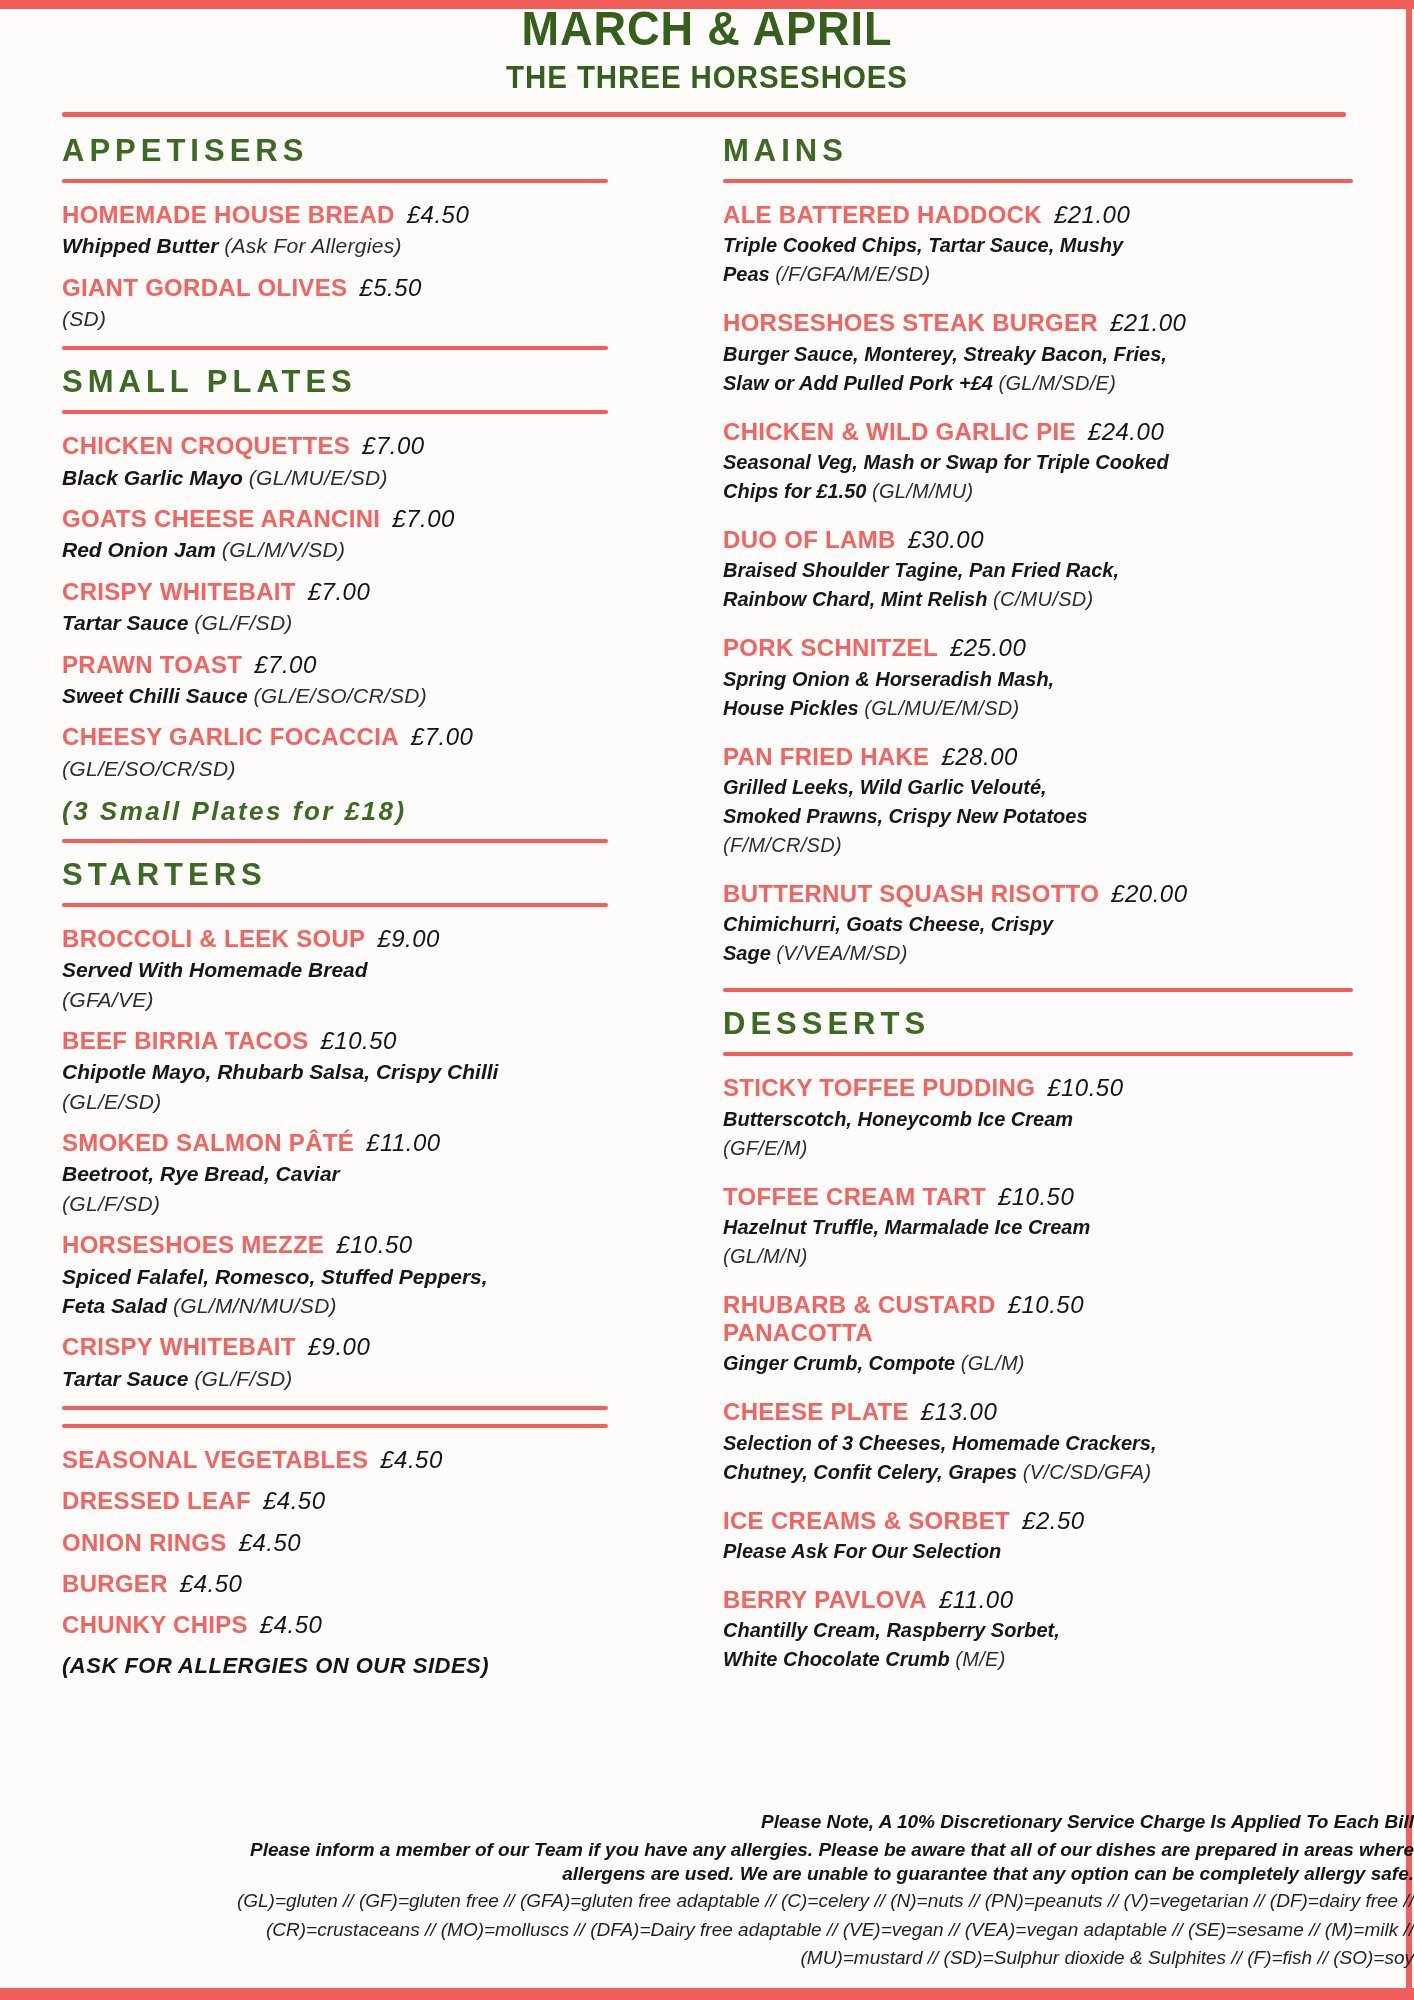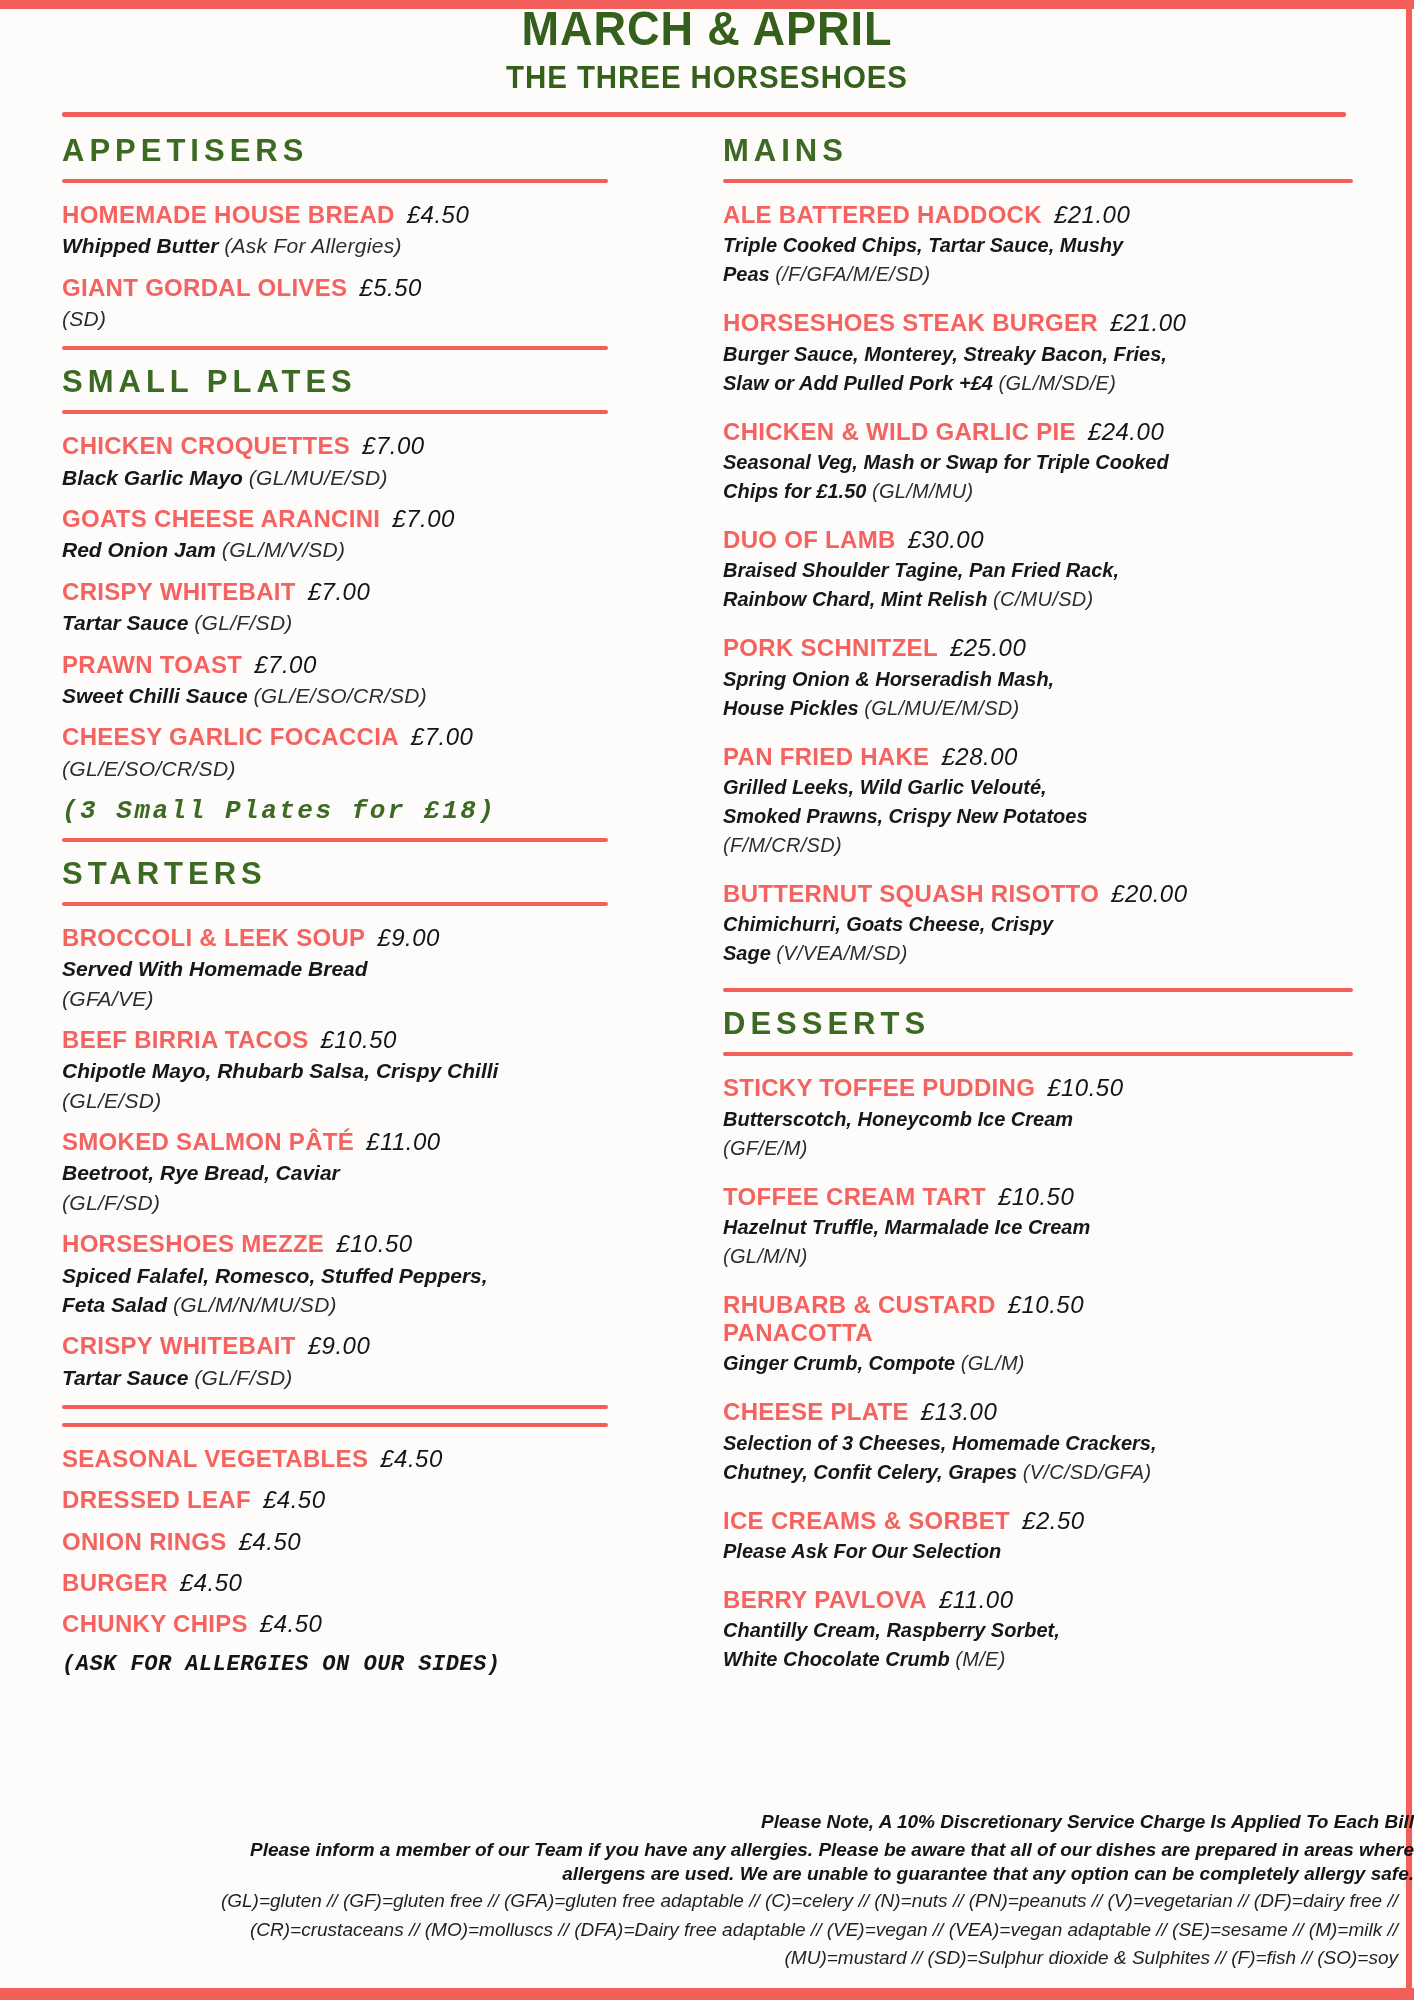--- a/index.html
+++ b/index.html
@@ -50,28 +50,28 @@
   .item-price{
     font-style:italic;font-size:24px;font-weight:400;color:#141414;
     margin-left:12px;white-space:nowrap;letter-spacing:.5px;flex:0 0 auto;
   }
   .item-desc{margin-top:2px;}
   .desc-line{font-size:21px;line-height:1.4;white-space:nowrap;}
   .col-right .desc-line{font-size:20px;line-height:1.45;}
   .d-b{font-weight:700;font-style:italic;color:#171717;}
   .d-l{font-weight:400;font-style:italic;color:#2c2c2c;letter-spacing:.3px;margin-top:48px;}
 
-  .section-note{font-style:italic;font-weight:700;font-family:Liberation Mono, monospace;}
+  .section-note{font-style:italic;font-weight:700;}
   .note-green{color:#3c6a22;font-size:26px;letter-spacing:2.5px;margin:12px 0 4px;}
   .note-black{color:#151515;font-size:22px;letter-spacing:.5px;margin:8px 0 0;}
 
   footer{position:absolute;left:0;right:0;bottom:26px;text-align:right;z-index:2;}
   .f-note{margin:2px 0;font-size:19px;font-weight:700;font-style:italic;color:#141414;}
   .f-note.first{margin-bottom:6px;}
-  .f-key{margin:3px 16px;font-size:19px;font-weight:400;font-style:italic;color:#1f1f1f;line-height:1.35;}
+  .f-key{margin:3px 0;font-size:19px;font-weight:400;font-style:italic;color:#1f1f1f;line-height:1.35;}
 </style>
 </head>
 <body>
 
 <div class="page">
   <div class="bar top-bar"></div>
   <div class="bar right-bar"></div>
   <div class="bar bottom-bar"></div>
 
   <header>

